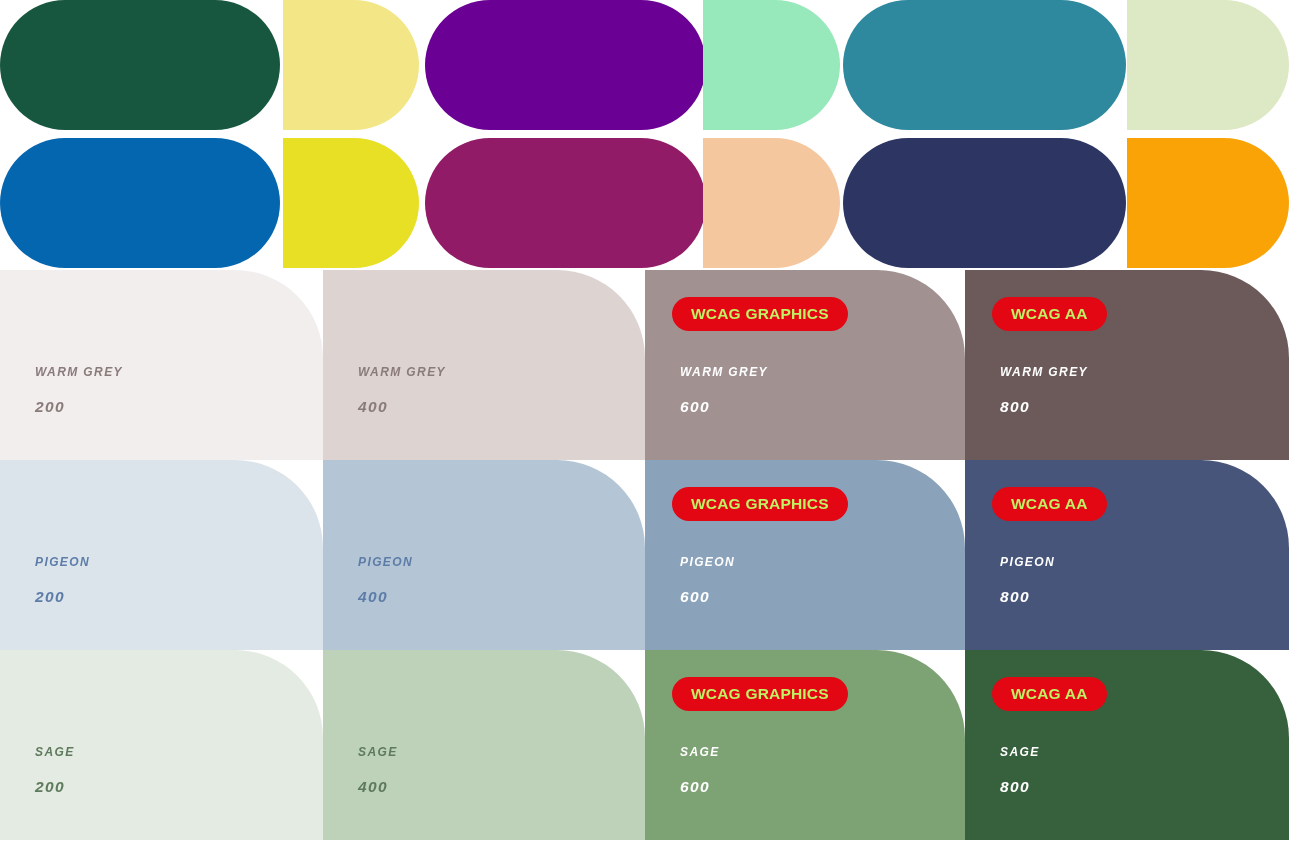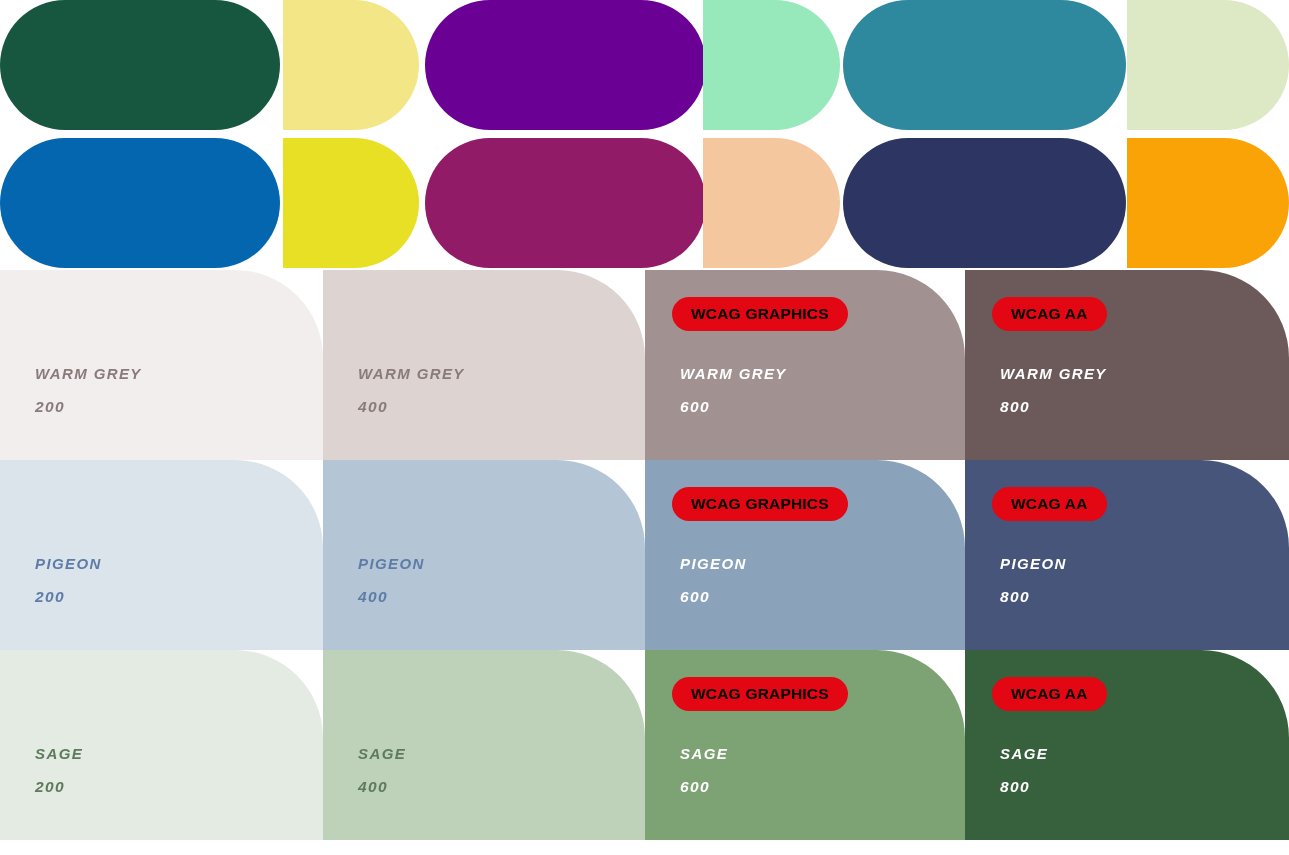--- a/index.html
+++ b/index.html
@@ -77,36 +77,36 @@
   .swatch.col-3 { left: 965px;  width: 324px; }
 
   .badge {
     position: absolute;
     left: 27px;
     top: 27px;
     height: 34px;
     padding: 0 19px;
     border-radius: 17px;
     background: #e30613;
-    color: #000000;
+    color: #bef264;
     font-size: 15.5px;
     font-weight: bold;
     font-style: normal;
     letter-spacing: 0.2px;
     line-height: 34px;
     white-space: nowrap;
     box-sizing: border-box;
     display: inline-block;
   }
 
   .swatch-name {
     position: absolute;
     left: 35px;
     top: 95px;
-    font-size: 15px;
+    font-size: 12px;
     font-weight: bold;
     font-style: italic;
     letter-spacing: 1.4px;
     white-space: nowrap;
   }
   .swatch-step {
     position: absolute;
     left: 35px;
     top: 128px;
     font-size: 15.5px;

